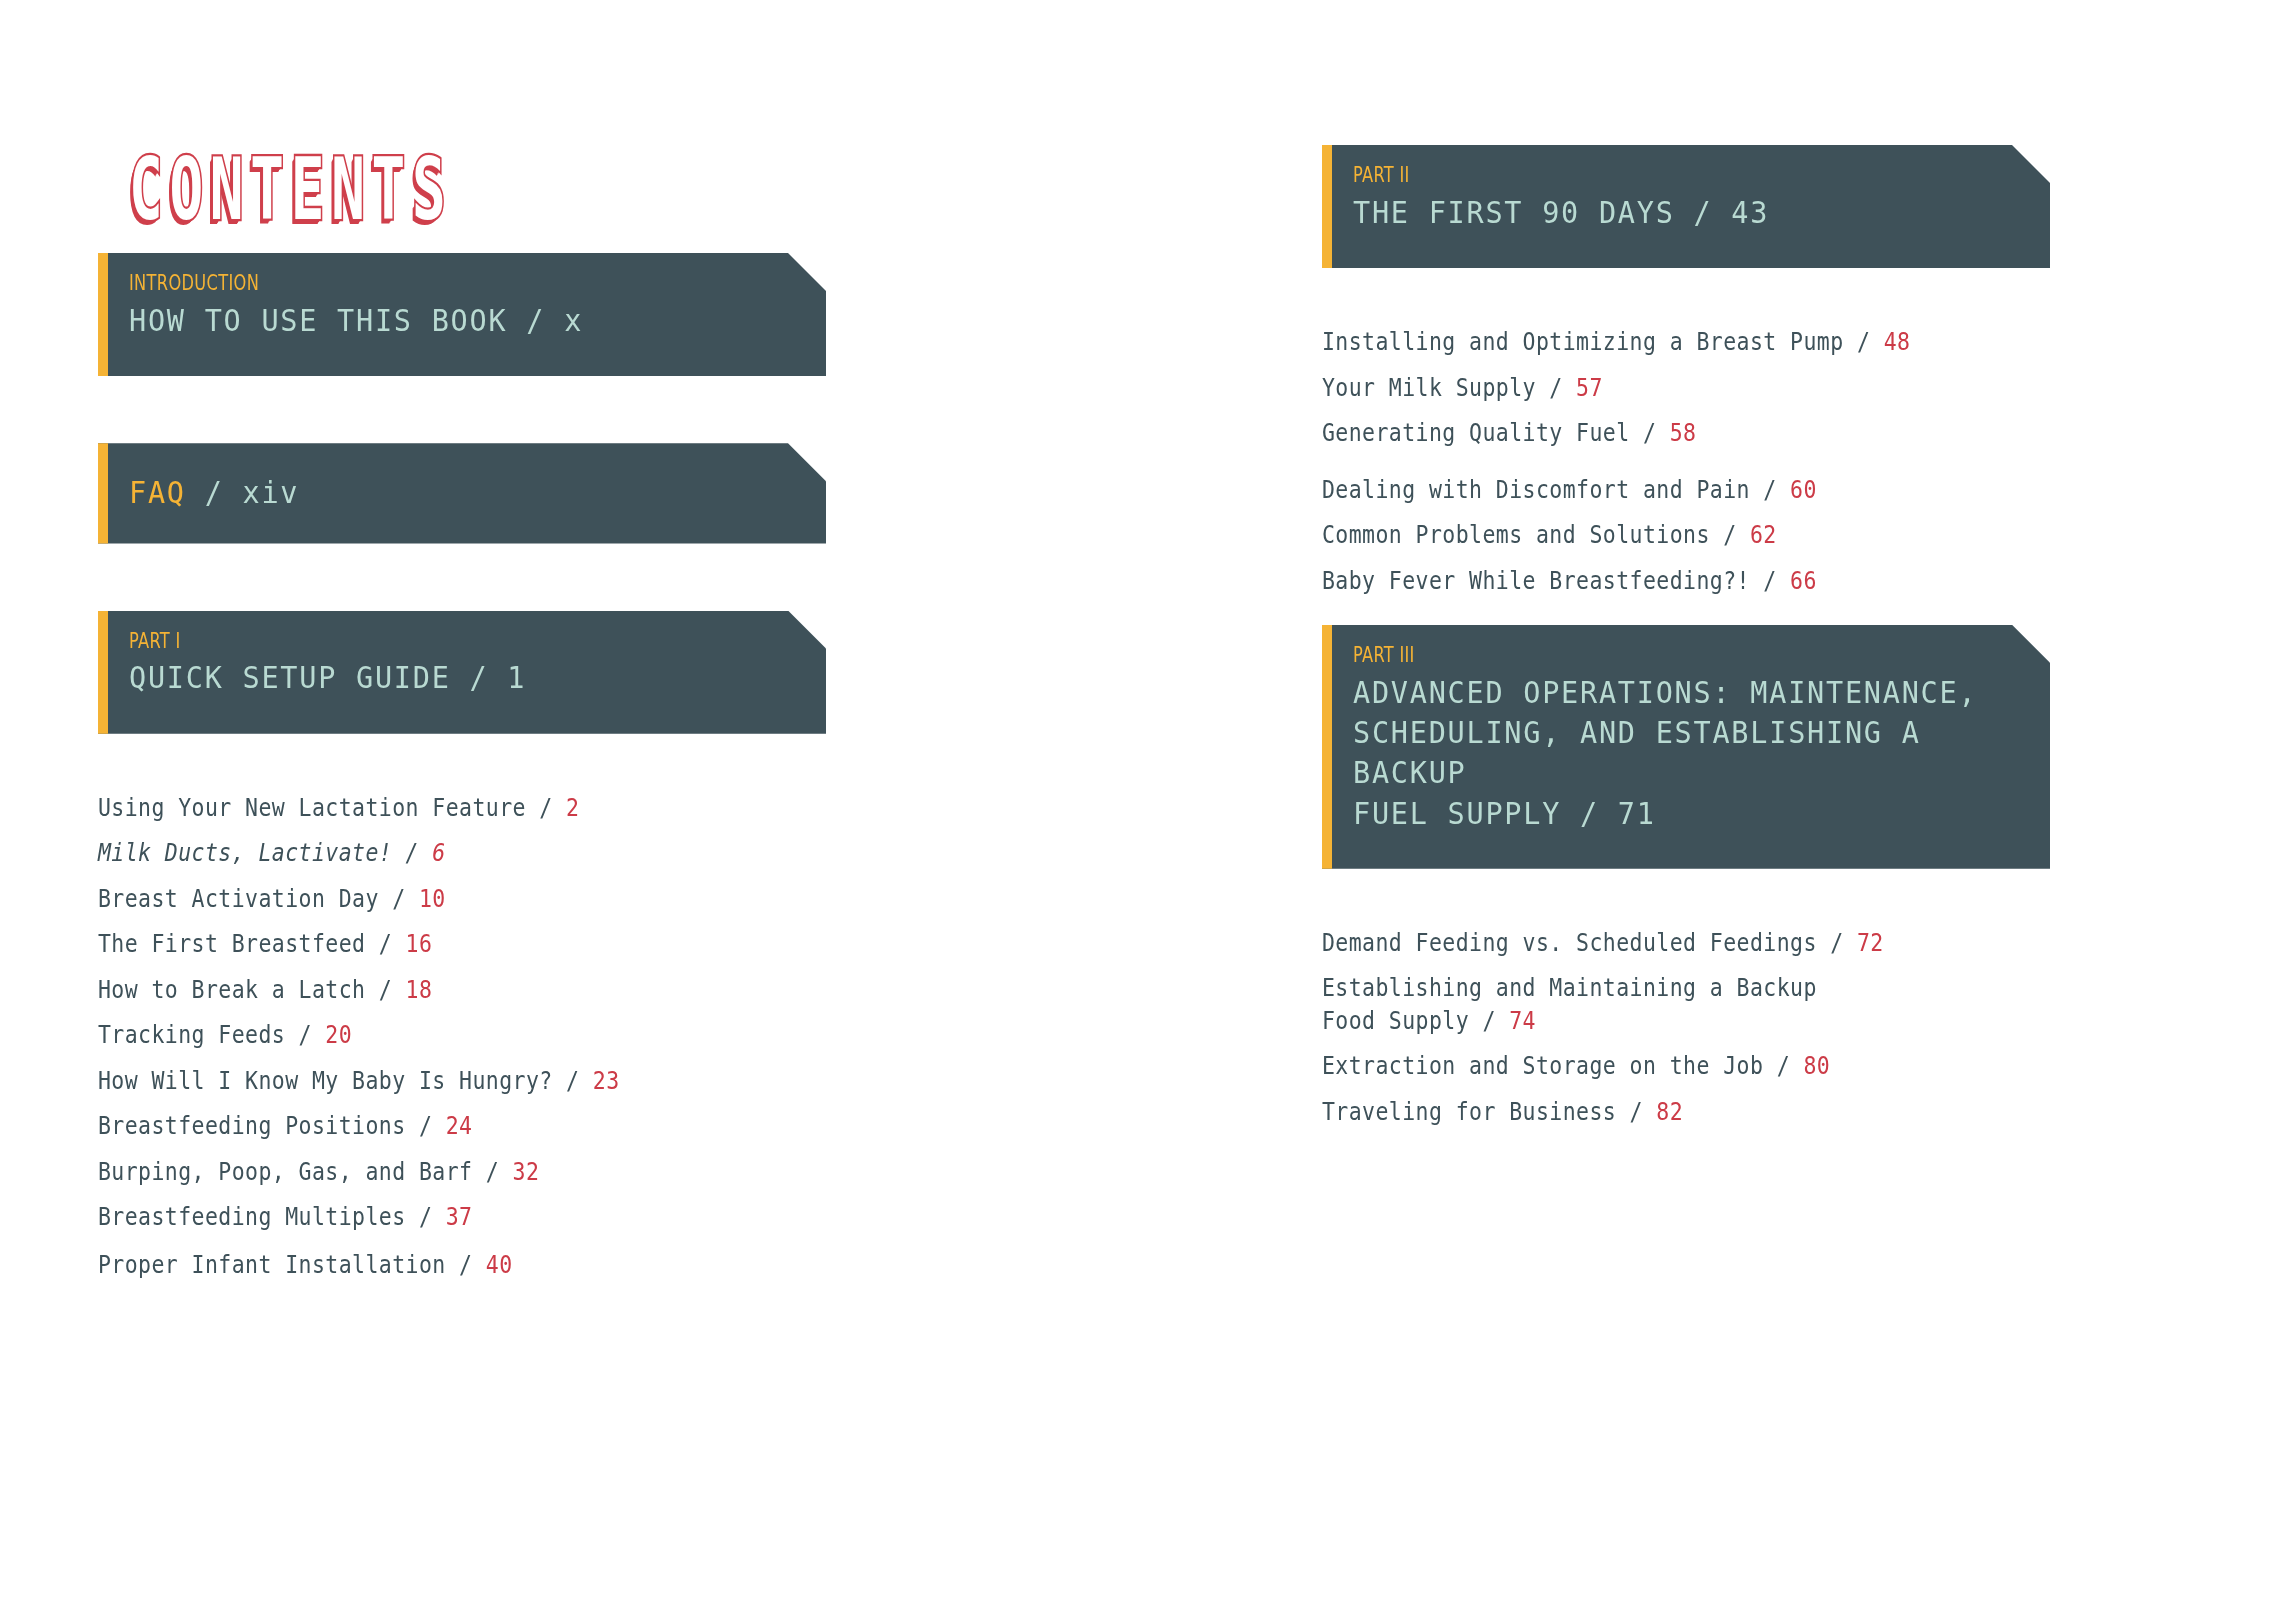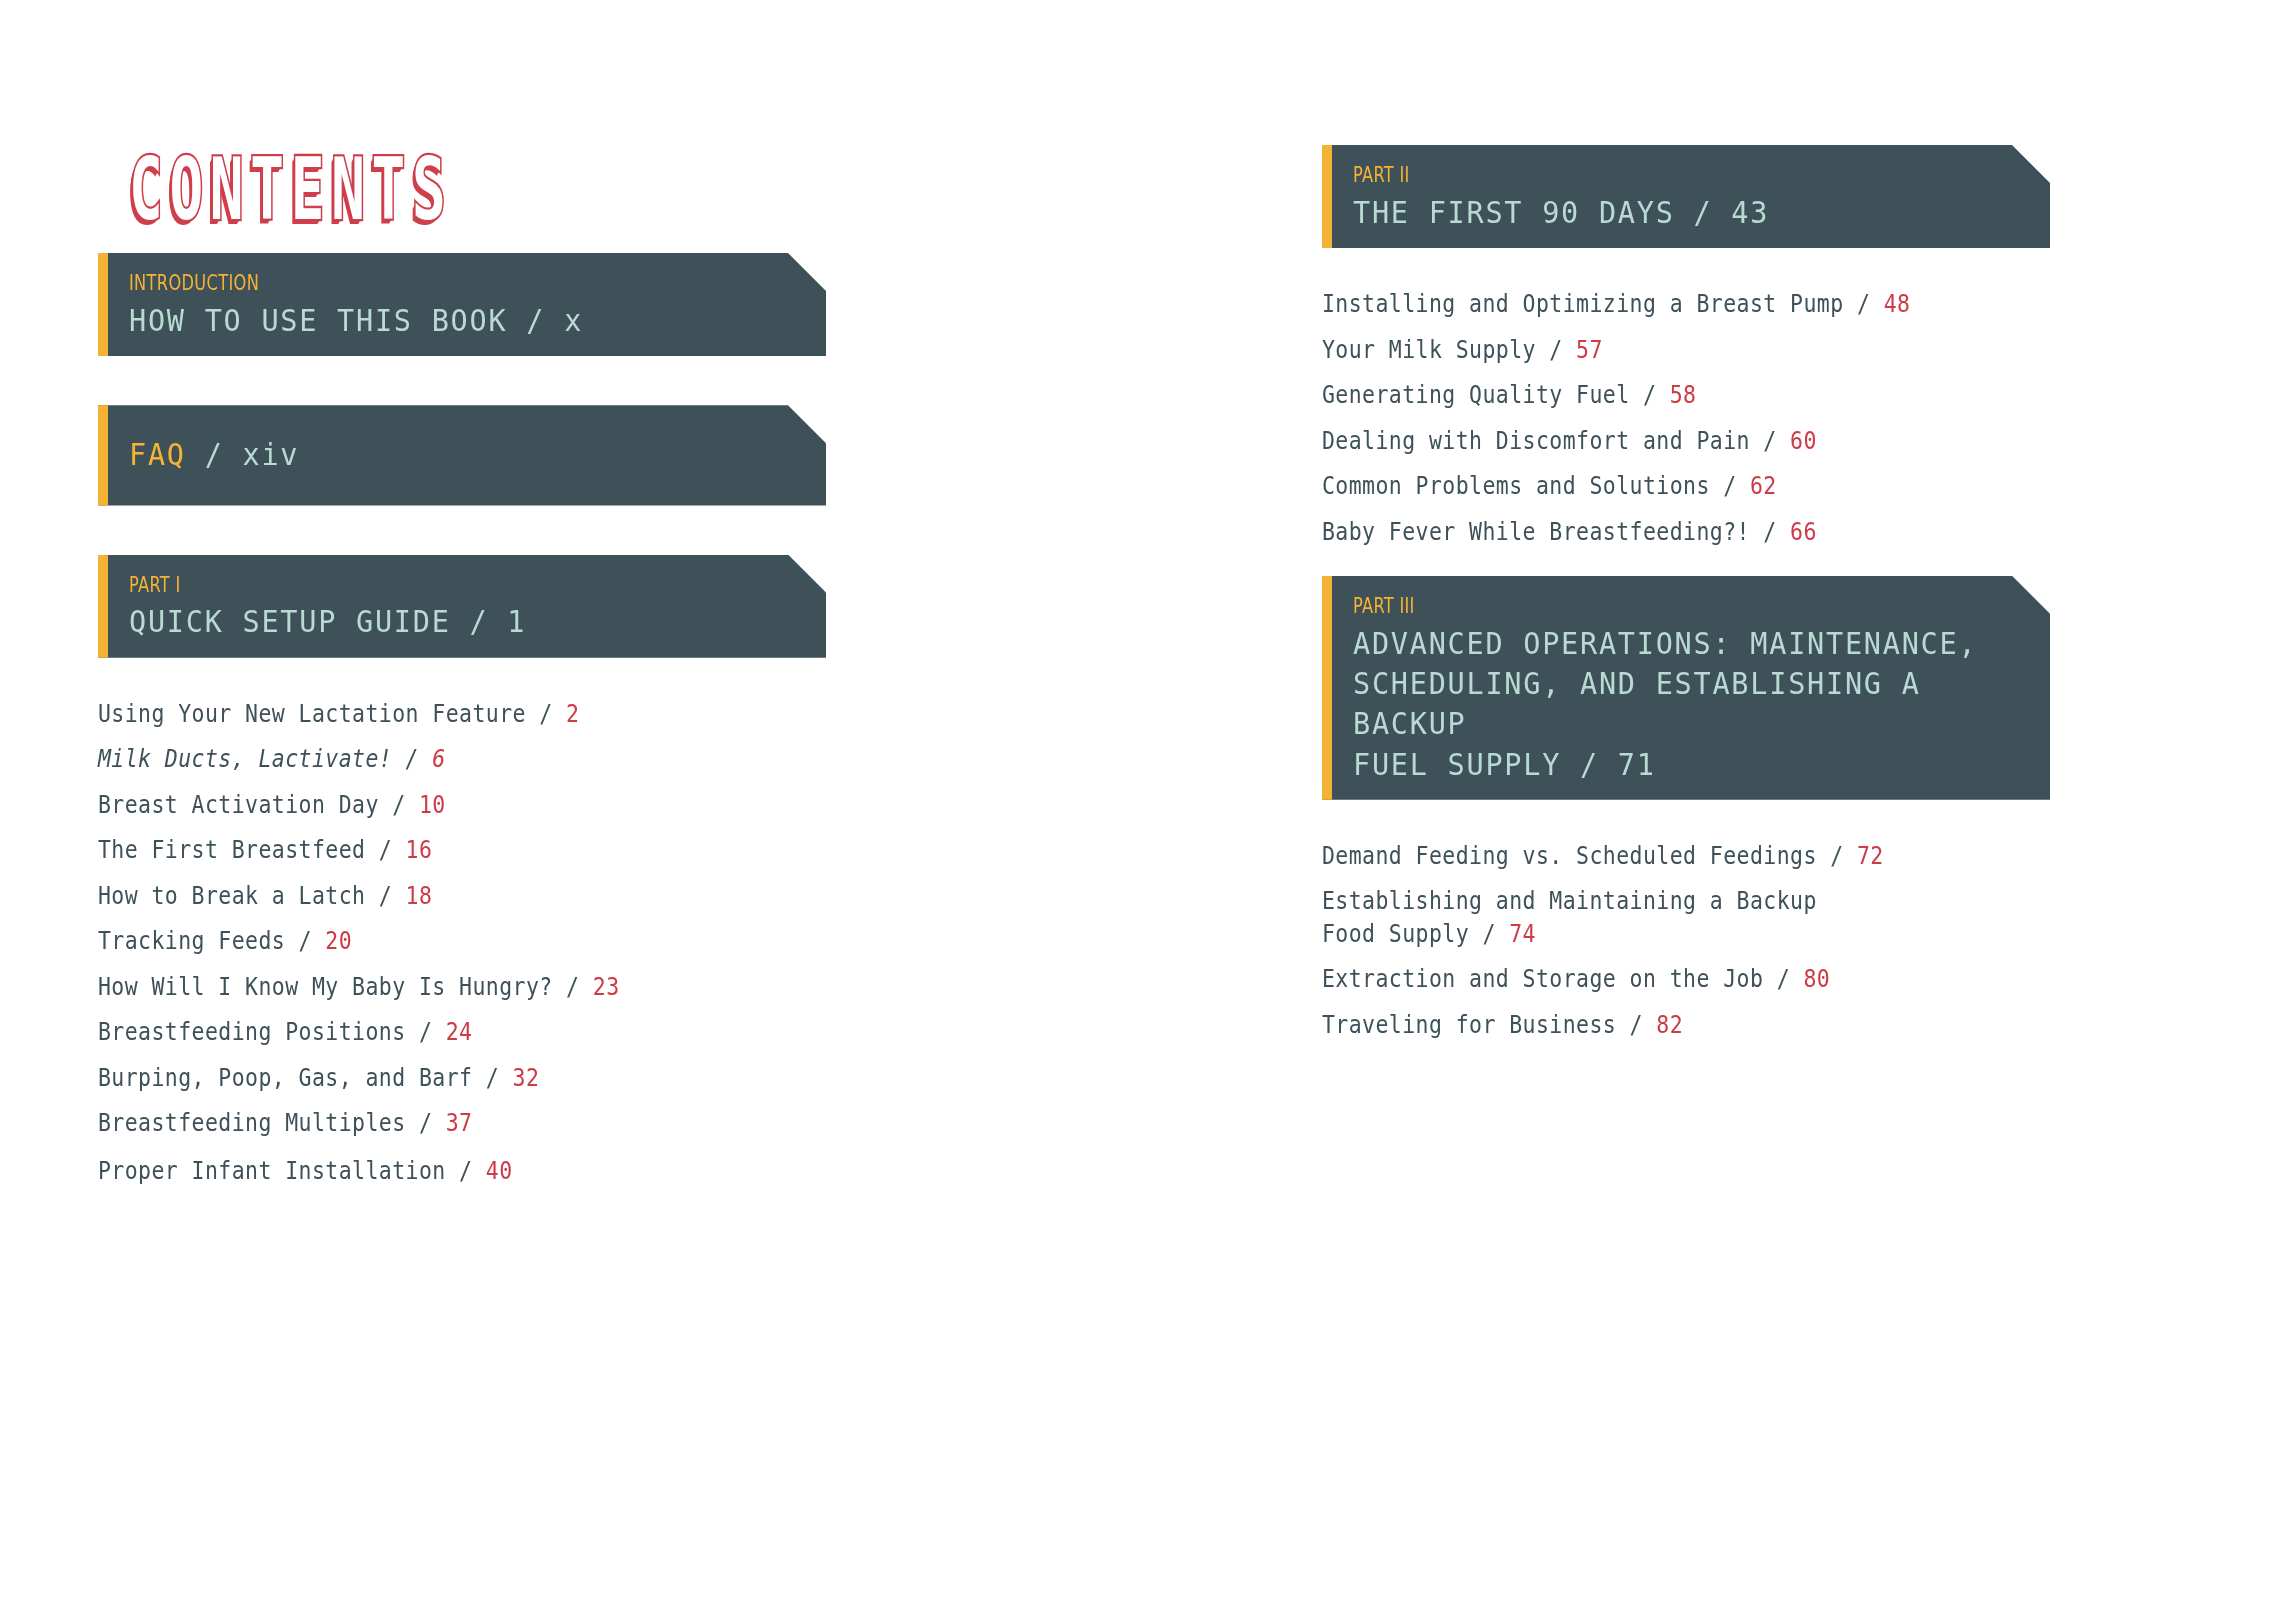--- a/index.html
+++ b/index.html
@@ -52,22 +52,22 @@
     white-space: nowrap;
   }
 
   
   .banner {
     position: relative;
     width: 728px;
     background: #3e5159;
     clip-path: polygon(0 0, calc(100% - 38px) 0, 100% 38px, 100% 100%, 0 100%);
     box-sizing: border-box;
-    padding: 17px 0 16px 31px;
-    margin-bottom: 0;
+    padding: 17px 0 36px 31px;
+    margin-bottom: 18px;
   }
   .banner::before {
     content: "";
     position: absolute;
     left: 0;
     top: 0;
     bottom: 0;
     width: 10px;
     background: #f5b335;
   }
@@ -193,21 +193,21 @@
       <span class="banner-label">PART II</span>
       <span class="banner-title">THE FIRST 90 DAYS / 43</span>
     </div>
 
     <div class="gap-md"></div>
 
     <ul class="entries">
         <li class="entry"><span class="entry-inner"><span class="label">Installing and Optimizing a Breast Pump / </span><span class="num">48</span></span></li>
         <li class="entry" style="margin-top: 13px;"><span class="entry-inner"><span class="label">Your Milk Supply / </span><span class="num">57</span></span></li>
         <li class="entry" style="margin-top: 13px;"><span class="entry-inner"><span class="label">Generating Quality Fuel / </span><span class="num">58</span></span></li>
-        <li class="entry" style="margin-top: 13px;"><span class="entry-inner"><span class="label">Dealing with Discomfort and Pain / </span><span class="num">60</span></span></li>
+        <li class="entry" style="margin-top: 24px;"><span class="entry-inner"><span class="label">Dealing with Discomfort and Pain / </span><span class="num">60</span></span></li>
         <li class="entry" style="margin-top: 13px;"><span class="entry-inner"><span class="label">Common Problems and Solutions / </span><span class="num">62</span></span></li>
         <li class="entry" style="margin-top: 13px;"><span class="entry-inner"><span class="label">Baby Fever While Breastfeeding?! / </span><span class="num">66</span></span></li>
       </ul>
 
     <div class="gap-sm"></div>
 
     <div class="banner">
       <span class="banner-label">PART III</span>
       <span class="banner-title">ADVANCED OPERATIONS: MAINTENANCE,
 SCHEDULING, AND ESTABLISHING A BACKUP

